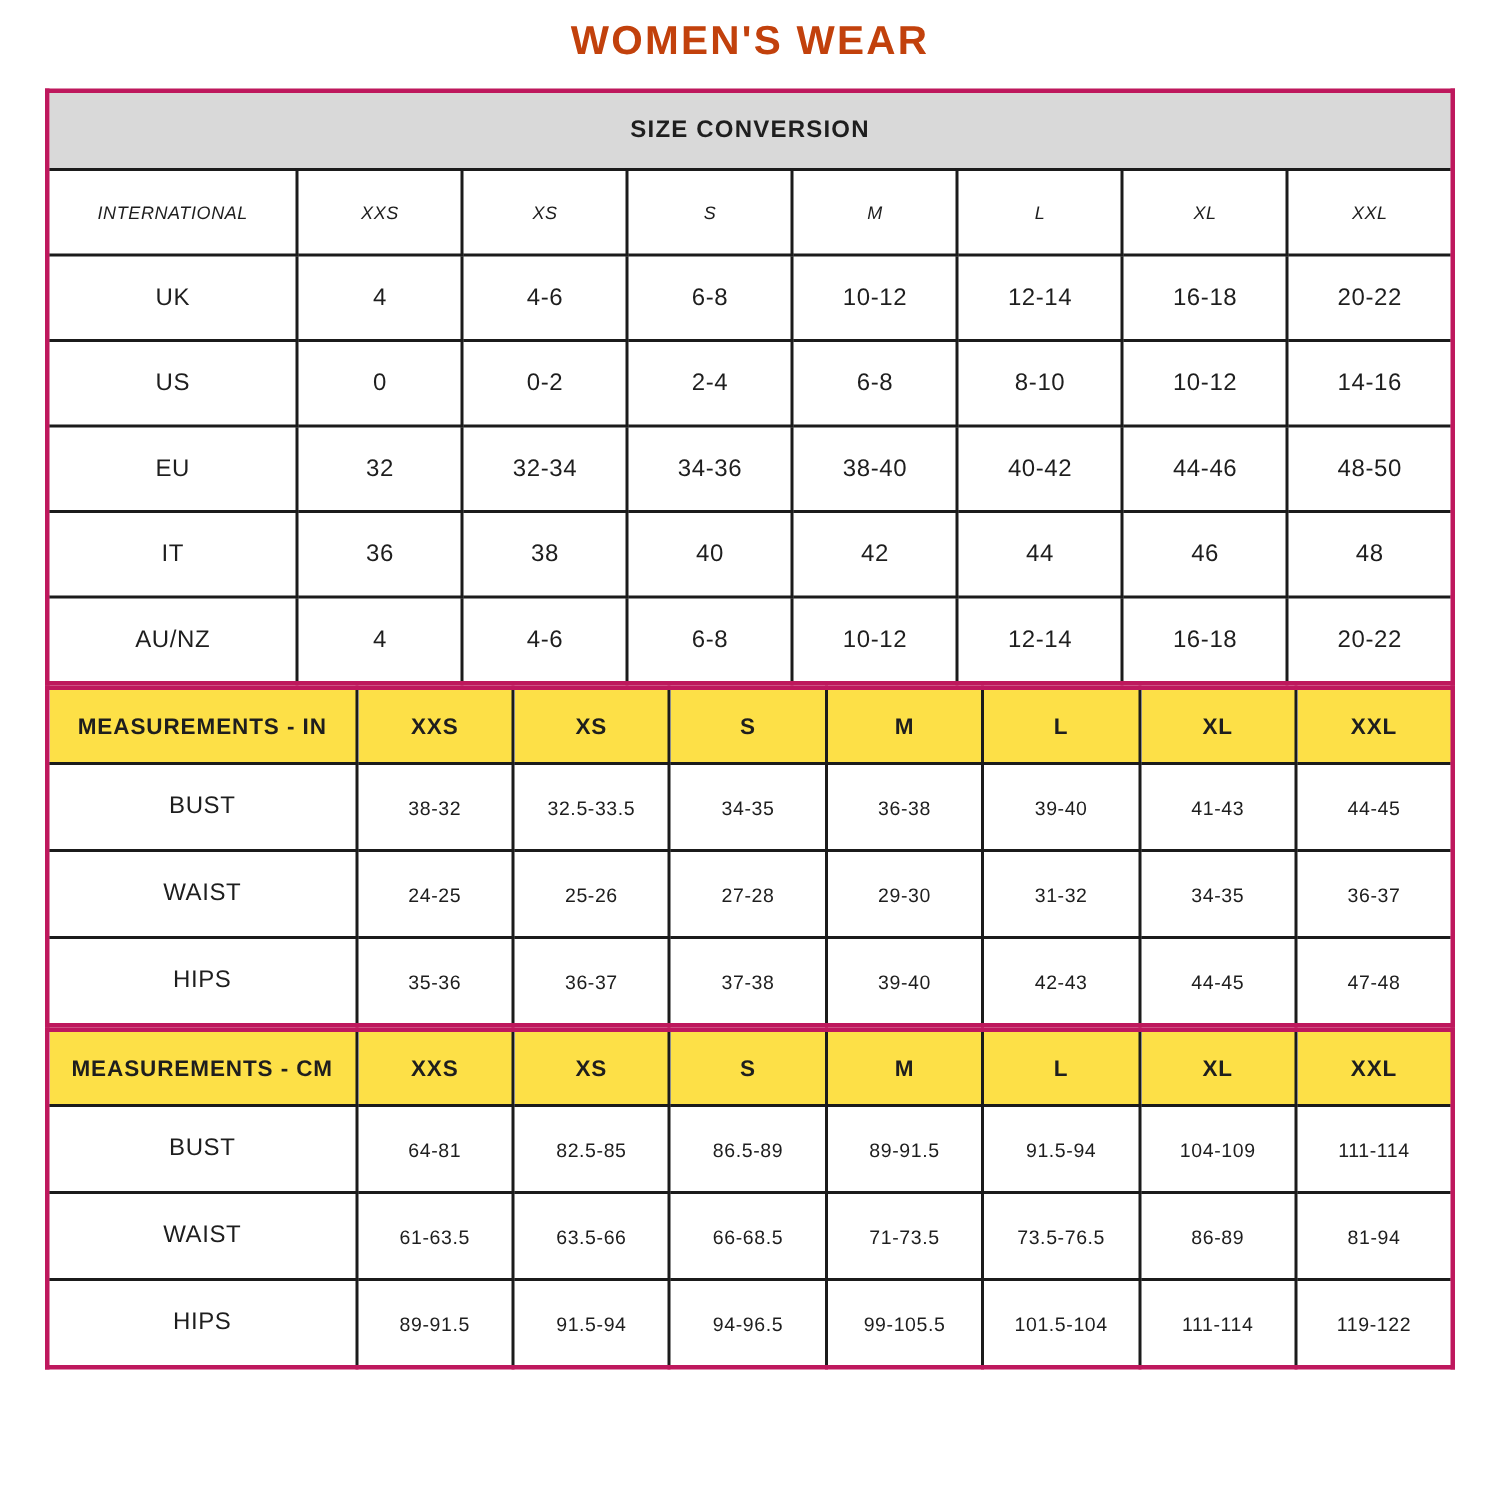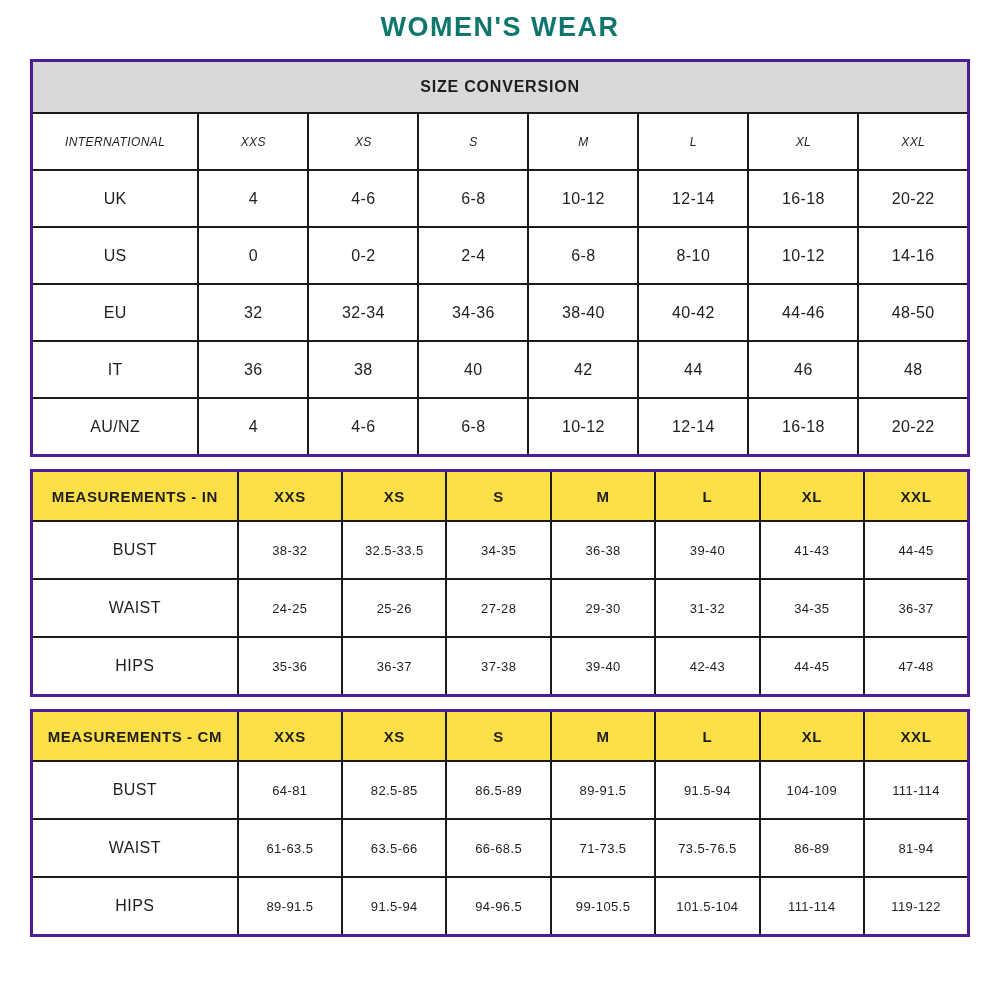--- a/index.html
+++ b/index.html
@@ -15,28 +15,28 @@
     width: 940px;
     margin: 0 auto;
     padding-top: 12px;
   }
   h1.page-title {
     margin: 0 0 16px 0;
     text-align: center;
     font-size: 27px;
     font-weight: 700;
     letter-spacing: 1.5px;
-    color: #0f766e;
+    color: #c2410c;
   }
   table.chart {
     width: 100%;
     border-collapse: collapse;
     table-layout: fixed;
-    margin-bottom: 12px;
-    border: 3px solid #4c1d95;
+    margin-bottom: 0;
+    border: 3px solid #be185d;
   }
   table.chart th, table.chart td {
     border: 2px solid #1b1b1b;
     text-align: center;
     vertical-align: middle;
     padding: 0 4px;
     letter-spacing: 0.4px;
     overflow: hidden;
   }
   

